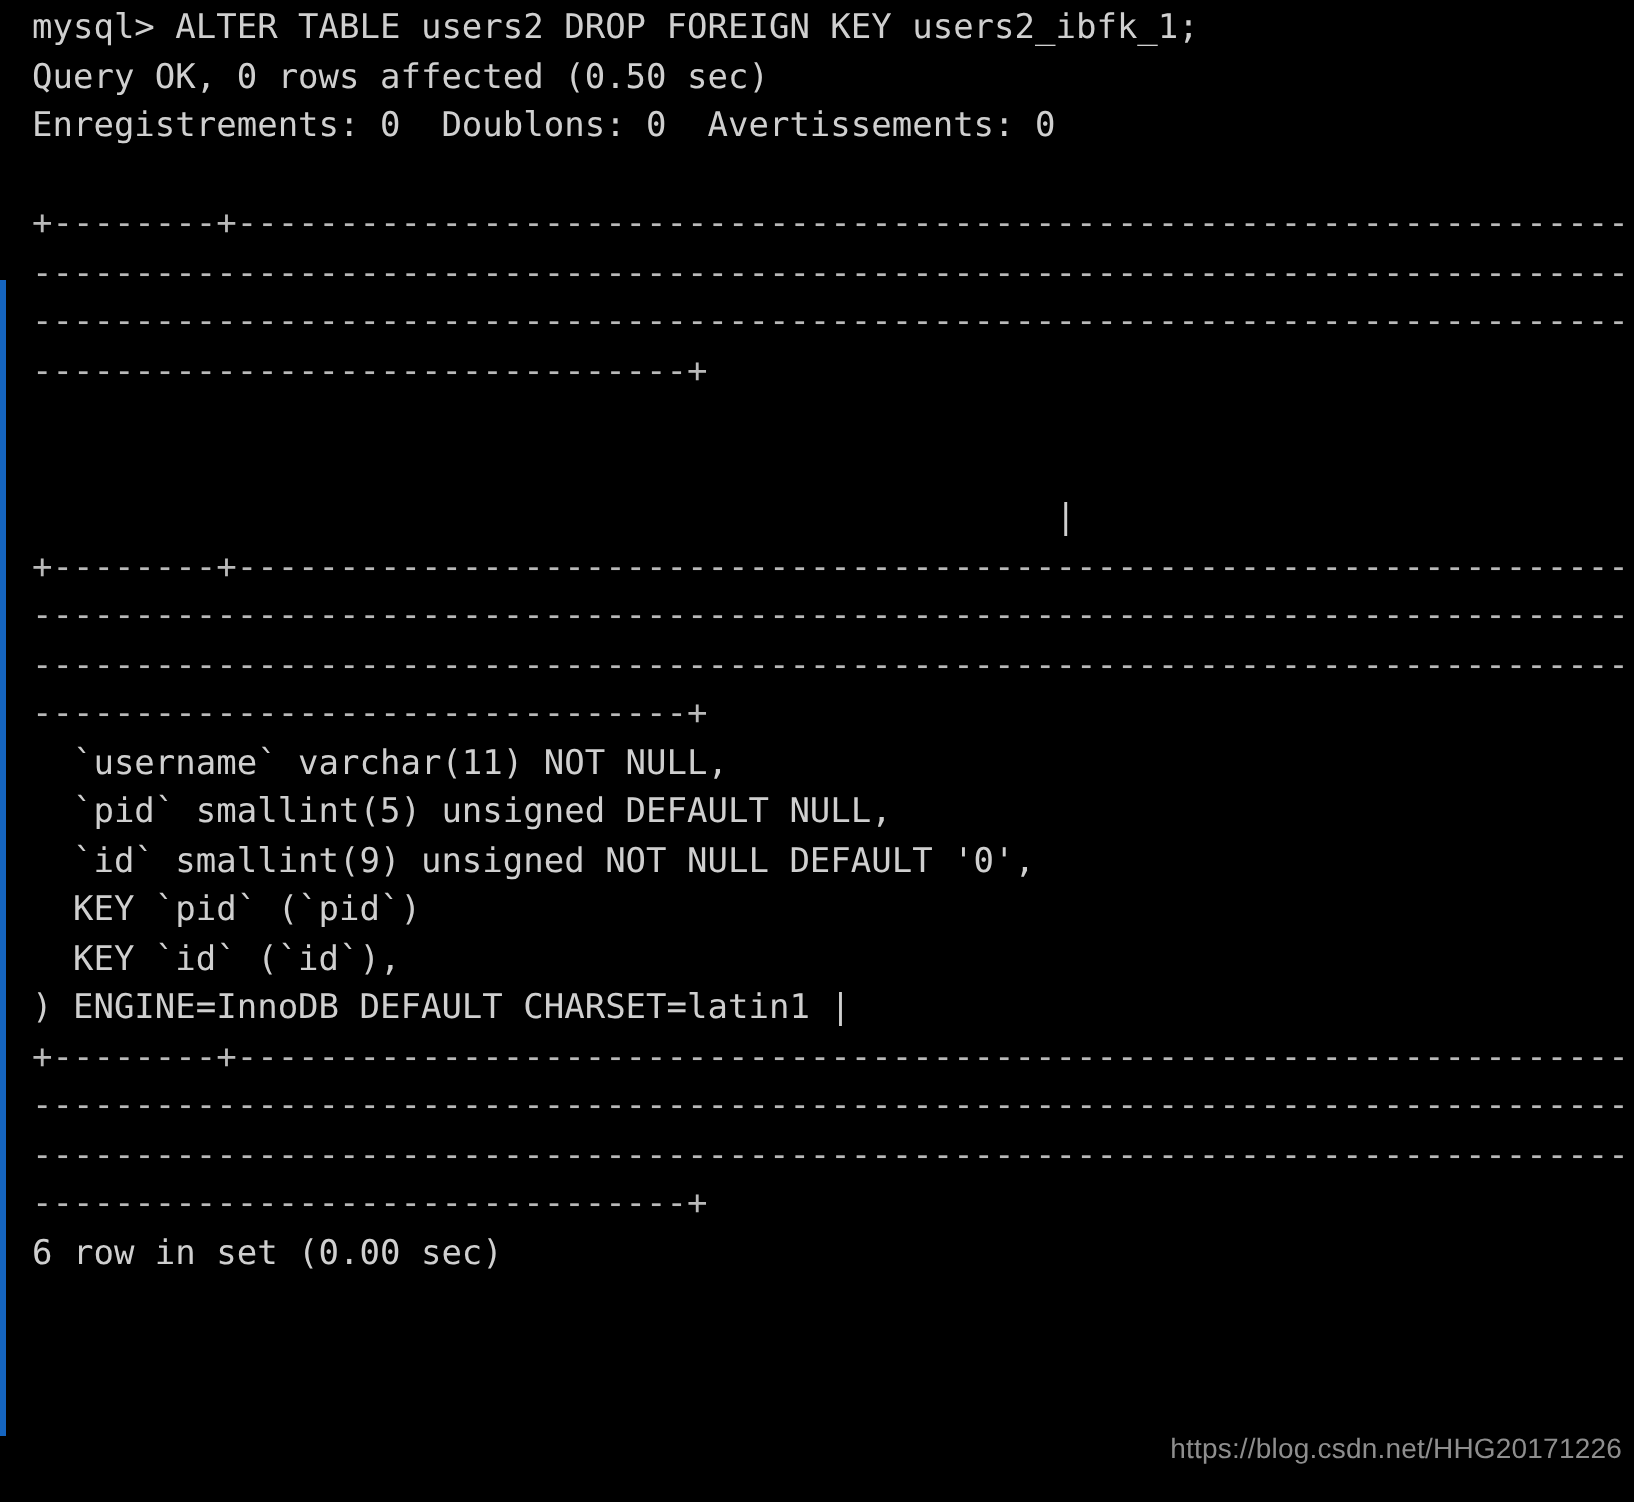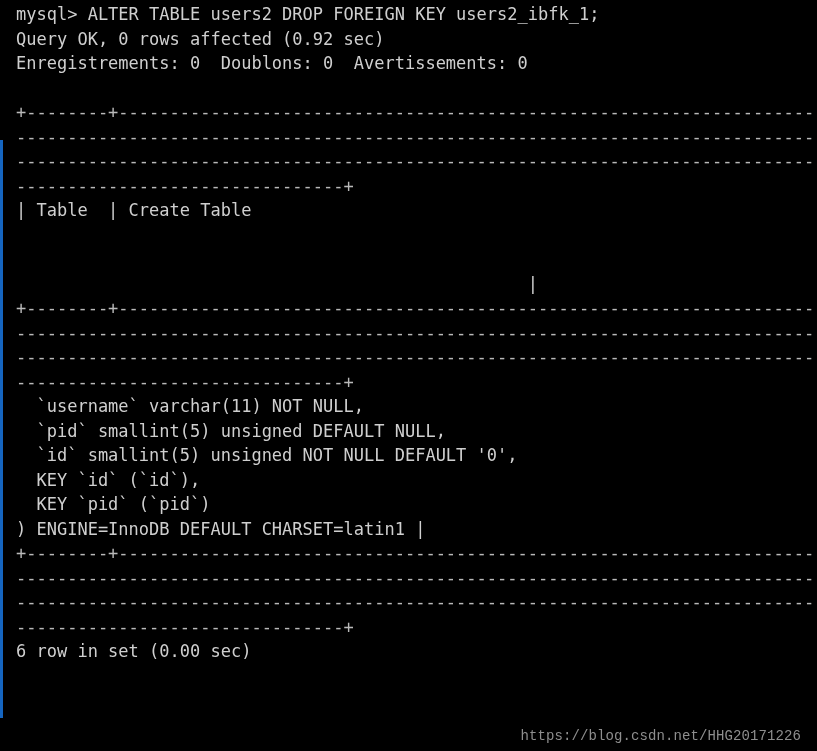--- a/index.html
+++ b/index.html
@@ -51,60 +51,58 @@
   #gutter2 {
     position: absolute;
     left: 0px;
     top: 640px;
     width: 3px;
     height: 78px;
     background: #1565c0;
   }
   #watermark {
     position: absolute;
-    right: 16px;
+    right: 6px;
     top: 712px;
-    font-family: Liberation Mono, monospace;
+    font-family: Liberation Sans, sans-serif;
     font-size: 14px;
     color: #8e8e8e;
     white-space: pre;
     letter-spacing: 0.1px;
-    margin-top: 12px;
   }
 </style>
 </head>
 <body>
 
 <div id="terminal">
 
   <div id="gutter"></div>
   <div id="gutter2"></div>
 
   <div id="screen">
       <div class="row">mysql&gt; ALTER TABLE users2 DROP FOREIGN KEY users2_ibfk_1;</div>
-      <div class="row">Query OK, 0 rows affected (0.92 sec)</div>
+      <div class="row">Query OK, 0 rows affected (0.50 sec)</div>
       <div class="row">Enregistrements: 0  Doublons: 0  Avertissements: 0</div>
       <div class="row blank"></div>
       <div class="row rule">+--------+-------------------------------------------------------------------------</div>
       <div class="row rule">-------------------------------------------------------------------------------------</div>
       <div class="row rule">-------------------------------------------------------------------------------------</div>
       <div class="row rule">--------------------------------+</div>
-      <div class="row">| Table  | Create Table</div>
       <div class="row blank"></div>
       <div class="row blank"></div>
       <div class="row">                                                  |</div>
       <div class="row rule">+--------+-------------------------------------------------------------------------</div>
       <div class="row rule">-------------------------------------------------------------------------------------</div>
       <div class="row rule">-------------------------------------------------------------------------------------</div>
       <div class="row rule">--------------------------------+</div>
       <div class="row">  `username` varchar(11) NOT NULL,</div>
       <div class="row">  `pid` smallint(5) unsigned DEFAULT NULL,</div>
-      <div class="row">  `id` smallint(5) unsigned NOT NULL DEFAULT '0',</div>
+      <div class="row">  `id` smallint(9) unsigned NOT NULL DEFAULT '0',</div>
+      <div class="row">  KEY `pid` (`pid`)</div>
       <div class="row">  KEY `id` (`id`),</div>
-      <div class="row">  KEY `pid` (`pid`)</div>
       <div class="row">) ENGINE=InnoDB DEFAULT CHARSET=latin1 |</div>
       <div class="row rule">+--------+-------------------------------------------------------------------------</div>
       <div class="row rule">-------------------------------------------------------------------------------------</div>
       <div class="row rule">-------------------------------------------------------------------------------------</div>
       <div class="row rule">--------------------------------+</div>
       <div class="row">6 row in set (0.00 sec)</div>
     </div>
 
   <div id="watermark">https://blog.csdn.net/HHG20171226</div>
 </div>

